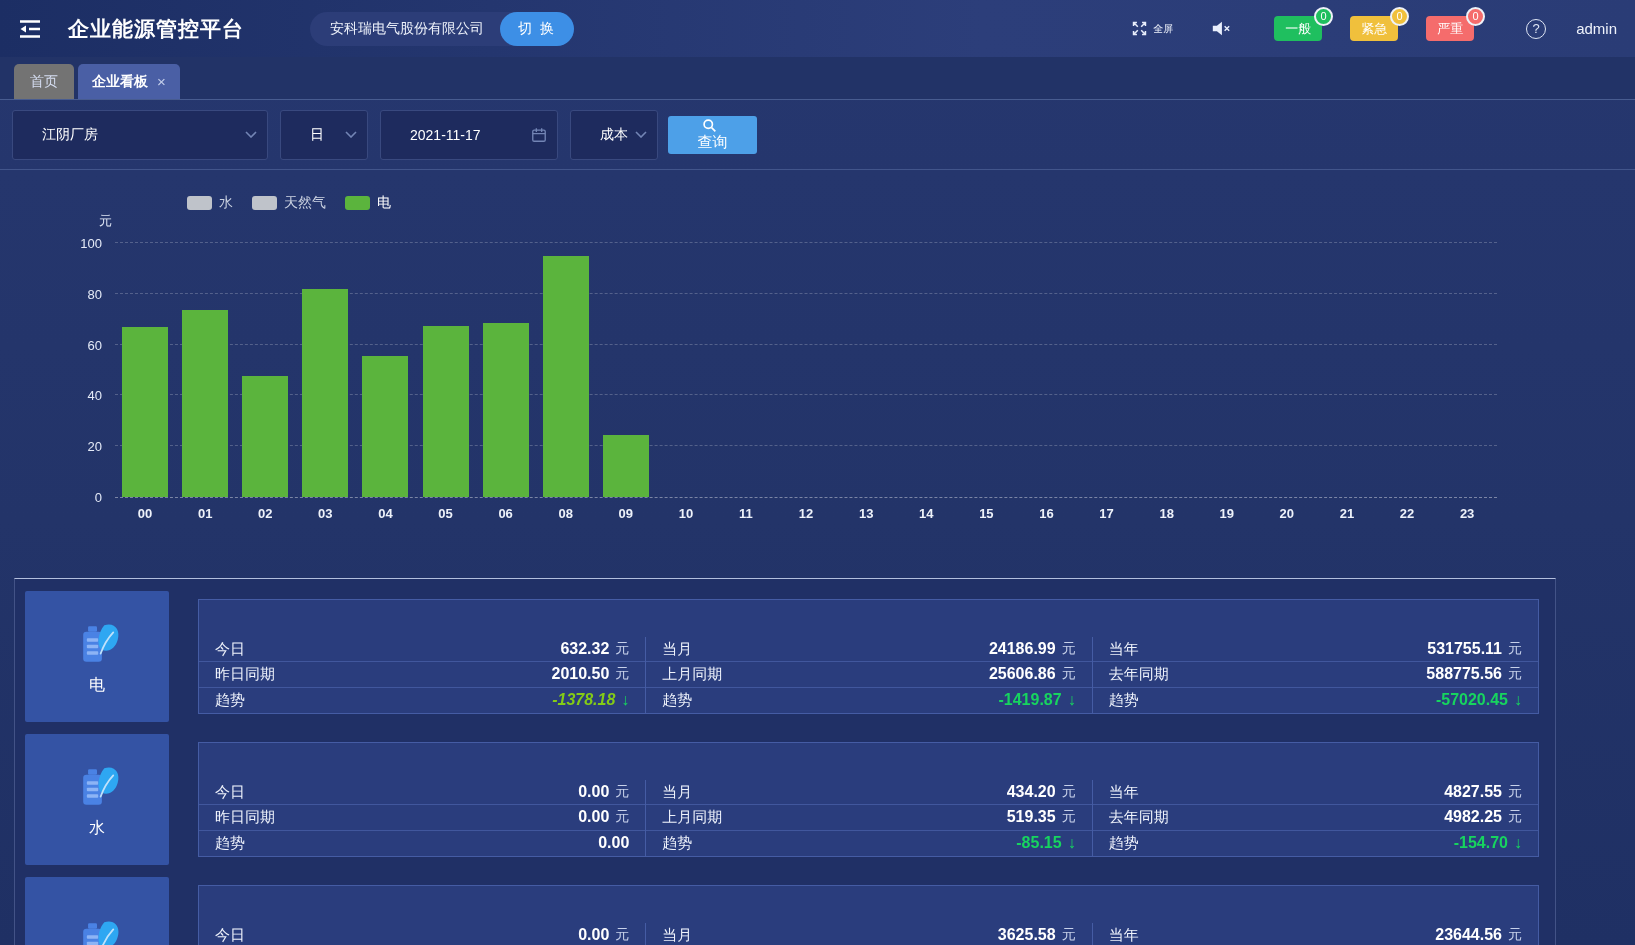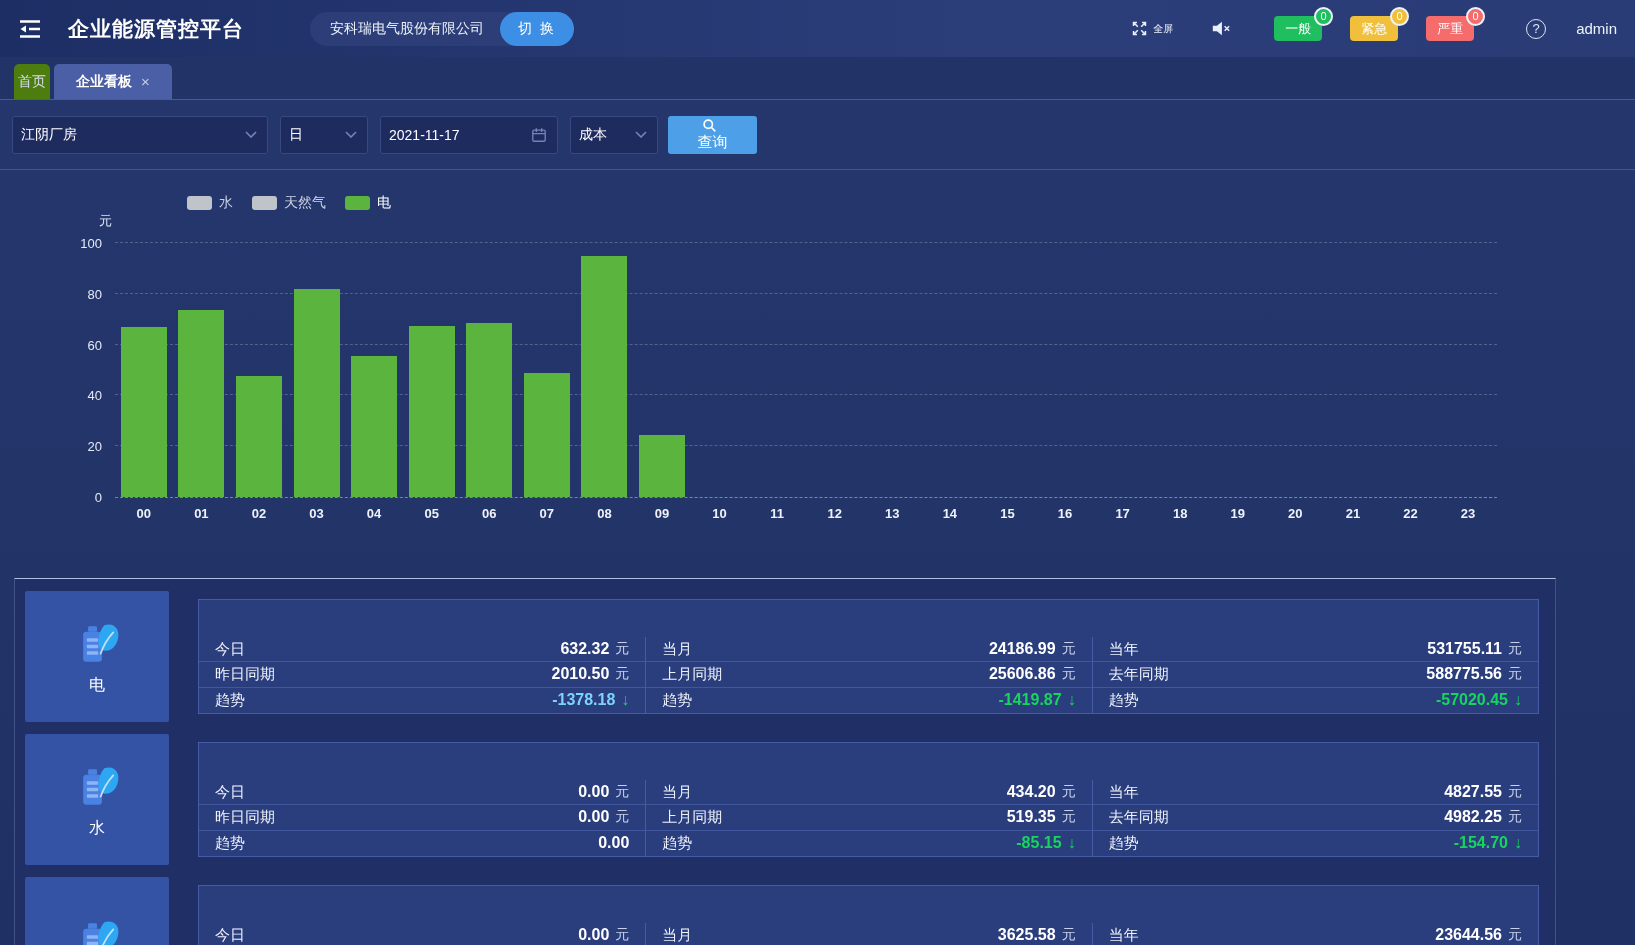--- a/index.html
+++ b/index.html
@@ -28,30 +28,30 @@
                color:#fff; font-size:13px; margin-right:28px; cursor:pointer; }
   .alarm-badge { position:absolute; top:-9px; right:-11px; width:19px; height:19px; border-radius:50%;
                  border:2px solid #eef2f8; font-size:11px; line-height:15px; text-align:center; color:#fff; }
   .help-circle { width:20px; height:20px; border:1.5px solid #dfe6f5; border-radius:50%;
                  font-size:13px; line-height:18px; text-align:center; color:#dfe6f5; cursor:pointer; }
   .admin { font-size:15px; color:#eef2fb; cursor:pointer; }
 
   
   .tabstrip { position:absolute; top:57px; left:0; width:100%; height:43px; background:#223367;
               border-bottom:1px solid rgba(120,142,196,.45); display:flex; align-items:flex-end; padding-left:14px; }
-  .tab { height:35px; display:flex; align-items:center; padding:0 4px; margin-right:4px;
-         background:#4d7c0f; border-radius:5px 5px 0 0; font-size:14px; color:#d6def2; cursor:pointer; }
-  .tab.active { background:#4a5fa5; color:#fff; font-weight:700; padding:0 22px; }
+  .tab { height:35px; display:flex; align-items:center; padding:0 16px; margin-right:4px;
+         background:#737373; border-radius:5px 5px 0 0; font-size:14px; color:#d6def2; cursor:pointer; }
+  .tab.active { background:#4a5fa5; color:#fff; font-weight:700; padding:0 14px; }
   .tab-close { margin-left:9px; font-weight:400; color:#c4cfeb; font-size:15px; cursor:pointer; }
 
   
   .filterbar { position:absolute; top:100px; left:0; width:100%; height:70px;
                border-bottom:1px solid rgba(120,142,196,.35); display:flex; align-items:center; padding-left:12px; }
-  .sel { height:38px; background:#1e2b5e; border:1px solid #39497f; border-radius:3px;
-         display:flex; align-items:center; justify-content:space-between; padding:0 10px 0 8px;
+  .sel { height:50px; background:#1e2b5e; border:1px solid #39497f; border-radius:3px;
+         display:flex; align-items:center; justify-content:space-between; padding:0 10px 0 29px;
          font-size:14px; color:#fff; cursor:pointer; }
   .sel-site { width:256px; margin-right:12px; }
   .sel-period { width:88px; margin-right:12px; }
   .sel-date { width:178px; margin-right:12px; }
   .sel-metric { width:88px; margin-right:10px; }
   .query-btn { height:38px; width:89px; border:none; border-radius:3px; color:#fff; font-size:15px;
                display:flex; align-items:center; justify-content:center; cursor:pointer;flex-direction:column; }
   .query-btn svg { margin-right:6px; }
 
   
@@ -231,24 +231,20 @@
           </div>
           <div class="slot">
             <div class="bar" style="height: 67.5%; background: rgb(91, 180, 61);"></div>
             <div class="xlabel">05</div>
           </div>
           <div class="slot">
             <div class="bar" style="height: 68.5%; background: rgb(91, 180, 61);"></div>
             <div class="xlabel">06</div>
           </div>
           <div class="slot">
-            <div class="bar" style="height: 49%; background: rgb(91, 180, 61);"></div>
-            <div class="xlabel">07</div>
-          </div>
-          <div class="slot">
             <div class="bar" style="height: 95%; background: rgb(91, 180, 61);"></div>
             <div class="xlabel">08</div>
           </div>
           <div class="slot">
             <div class="bar" style="height: 24.5%; background: rgb(91, 180, 61);"></div>
             <div class="xlabel">09</div>
           </div>
           <div class="slot">
             <div class="xlabel">10</div>
           </div>
@@ -321,21 +317,21 @@
             <div class="erow">
               <span class="erow-label">昨日同期</span>
               <span class="erow-val">
                 <span class="erow-num">2010.50</span>
                 <span class="erow-unit">元</span>
               </span>
             </div>
             <div class="erow">
               <span class="erow-label">趋势</span>
               <span class="erow-val">
-                <span class="erow-num" style="color: #7dd3fc;">-1378.18</span>
+                <span class="erow-num" style="color: #84cc16; font-style: italic;">-1378.18</span>
                 <span class="erow-arrow" style="color: rgb(23, 212, 95);">↓</span>
               </span>
             </div>
           </div>
           <div class="egroup">
             <div class="erow">
               <span class="erow-label">当月</span>
               <span class="erow-val">
                 <span class="erow-num">24186.99</span>
                 <span class="erow-unit">元</span>

